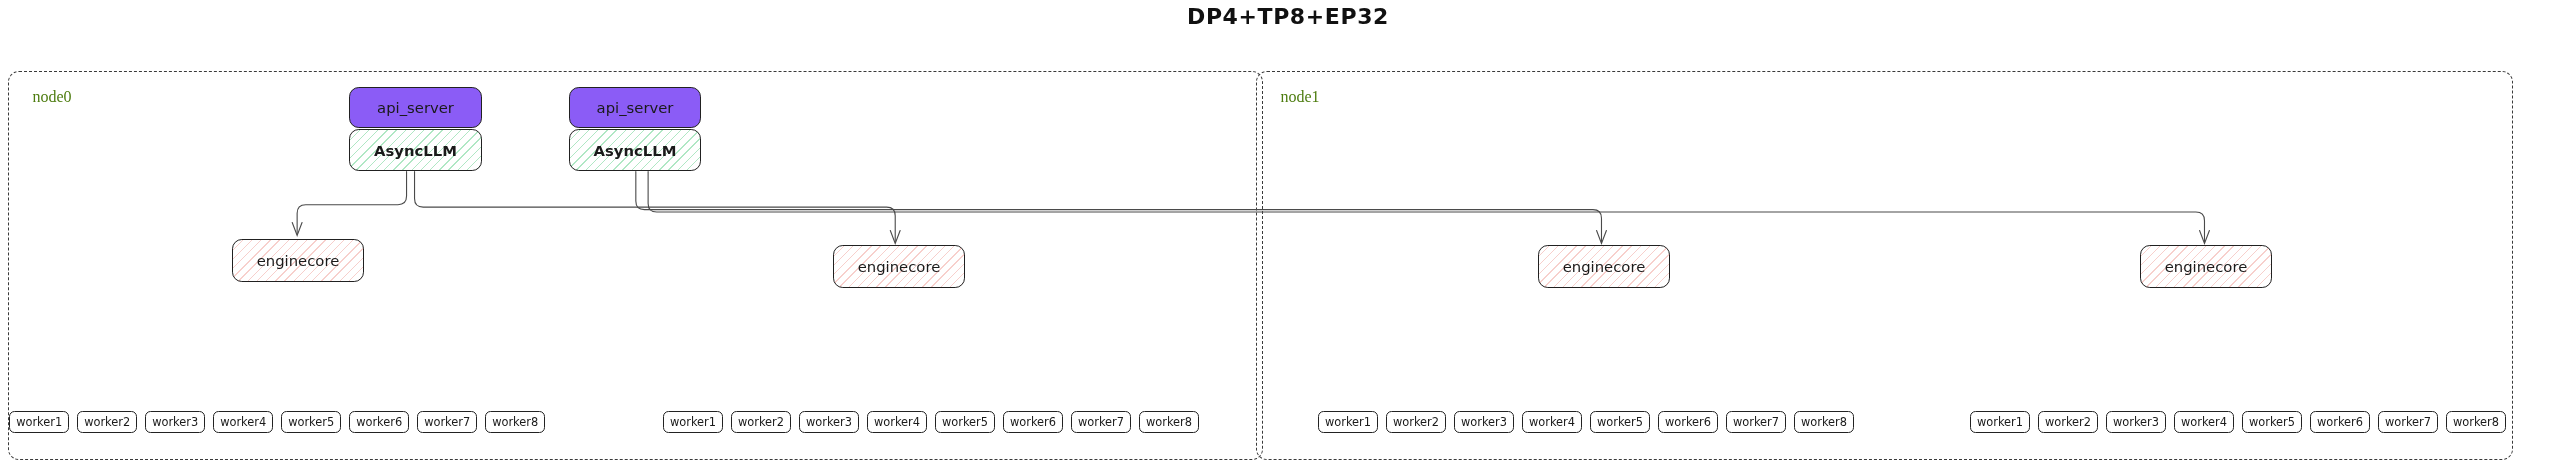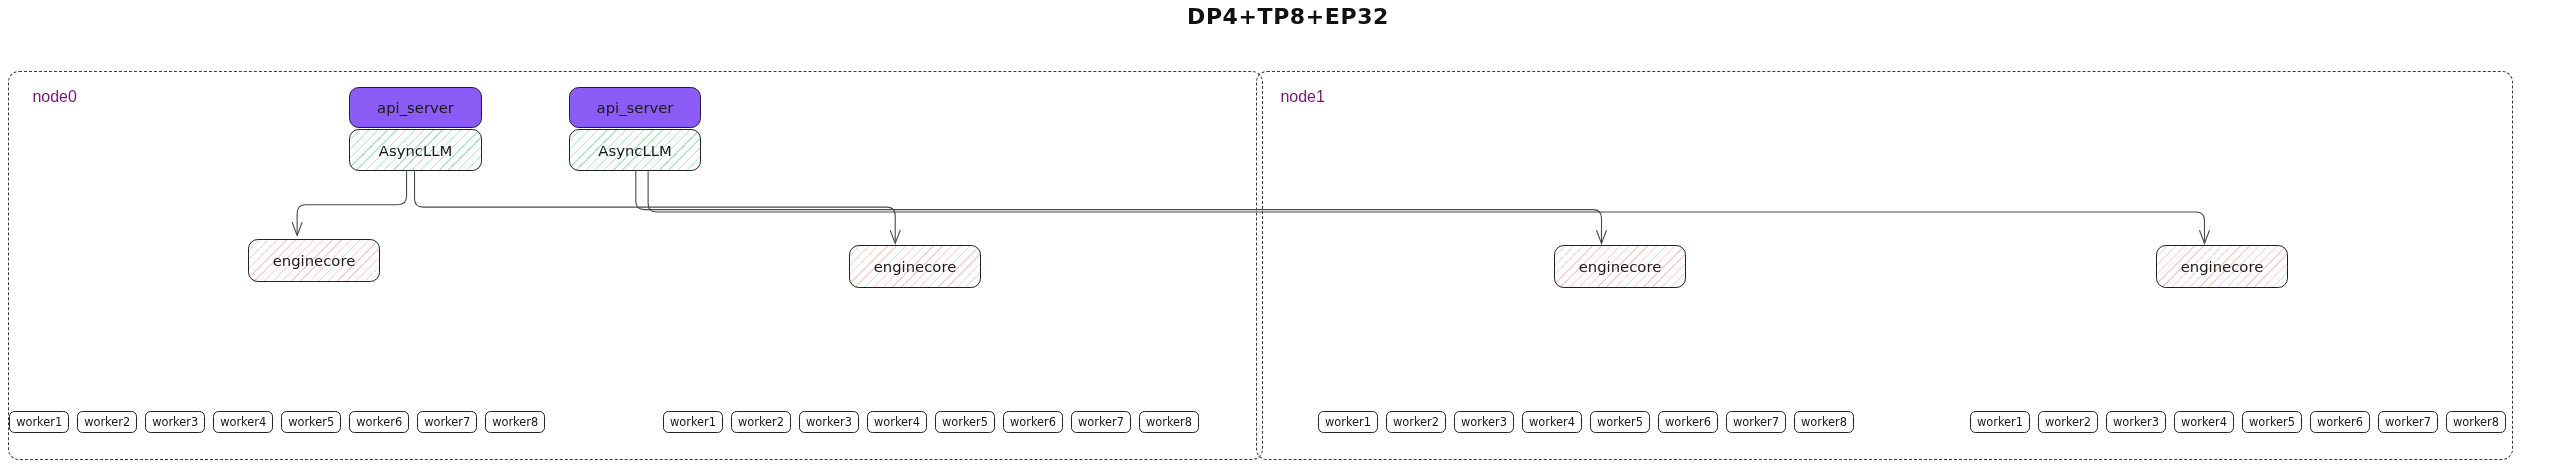--- a/index.html
+++ b/index.html
@@ -20,47 +20,47 @@
   .node-container{
     position:absolute;
     border:1.5px dashed #3a3a3a;
     border-radius:11px;
     box-sizing:border-box;
     background:transparent;
     z-index:1;
   }
   .node-label{
     position:absolute;left:23.4px;top:16px;
-    font-family:Liberation Sans, sans-serif;
-    font-size:16px;color:#701a75;
+    font-family:Liberation Serif, serif;
+    font-size:16px;color:#4d7c0f;
   }
   .box{
     position:absolute;
     box-sizing:border-box;
     border:1.5px solid #212121;
     border-radius:9.8px;
     display:flex;align-items:center;justify-content:center;
     font-size:14.8px;
     background:#8b5cf6;
     z-index:3;
   }
   .hatch-green{
     background-color:#ffffff;
     background-image:repeating-linear-gradient(135deg,
       var(--green-hatch,rgba(111,212,148,0.55)) 0px,
       var(--green-hatch,rgba(111,212,148,0.55)) 1px,
       transparent 1px, transparent 6.5px);
+    font-weight:bold;
   }
   .hatch-red{
     background-color:#ffffff;
     background-image:repeating-linear-gradient(135deg,
       var(--red-hatch,rgba(238,150,142,0.45)) 0px,
       var(--red-hatch,rgba(238,150,142,0.45)) 1px,
       transparent 1px, transparent 6.5px);
-    margin-left:16px;
   }
   .worker-row{
     position:absolute;
     display:flex;gap:8px;
     z-index:3;
   }
   .worker-box{
     width:60px;height:22px;
     box-sizing:border-box;
     border:1.2px solid #222;

